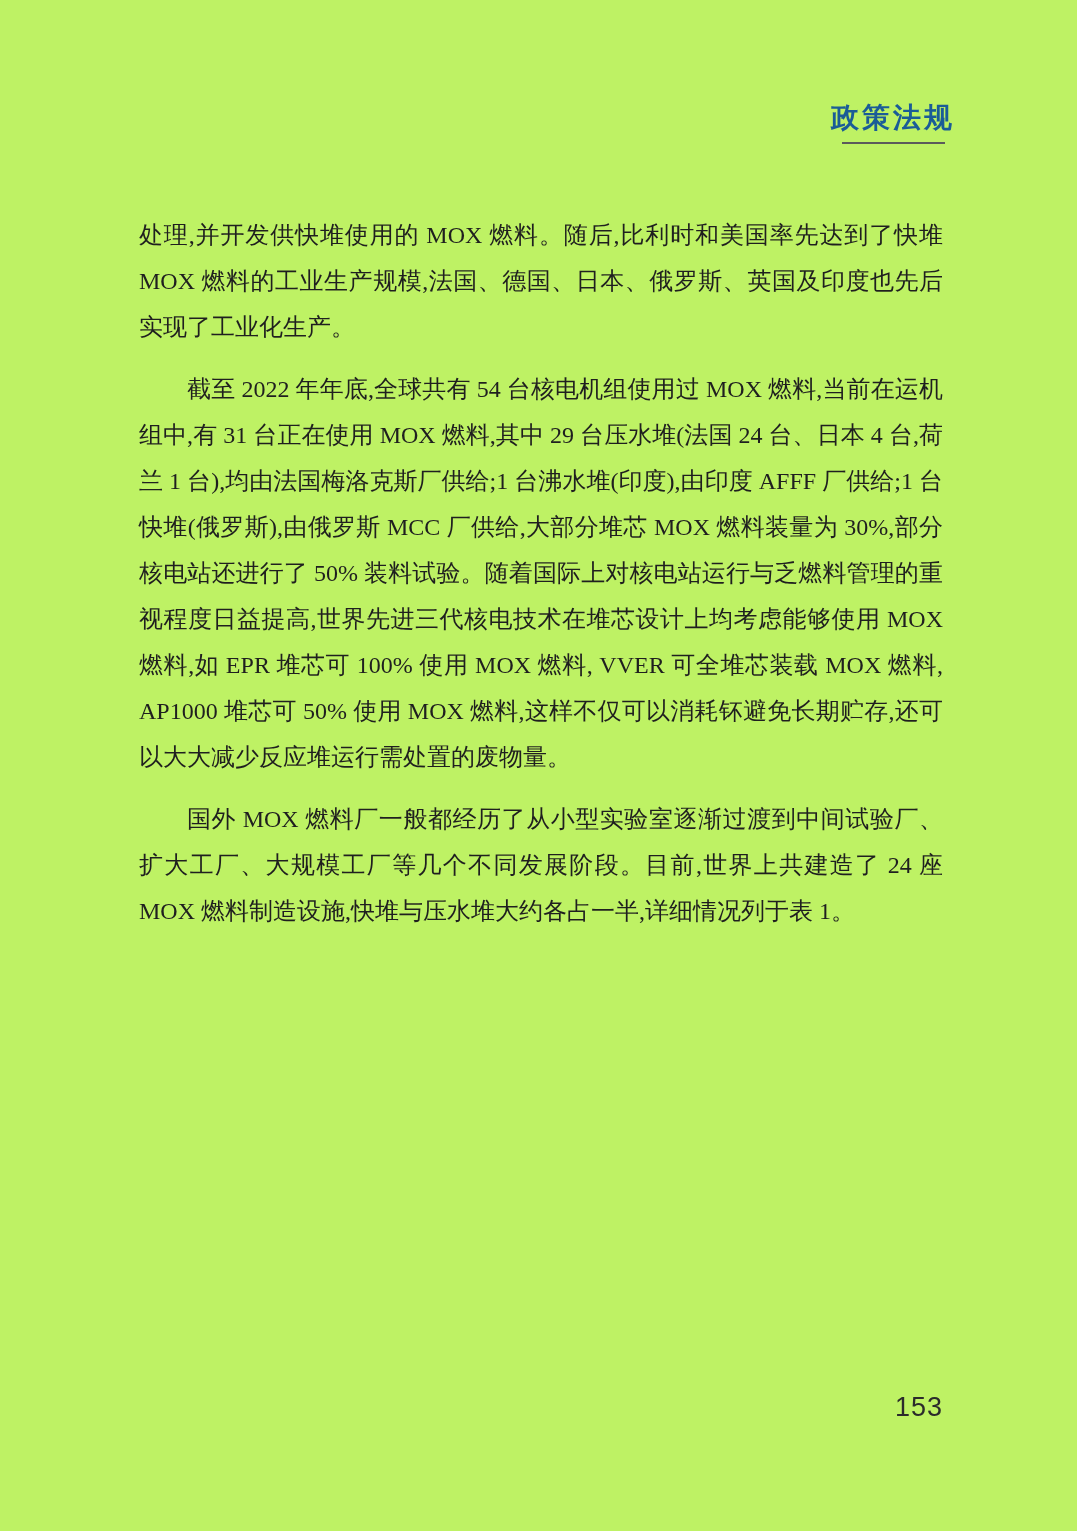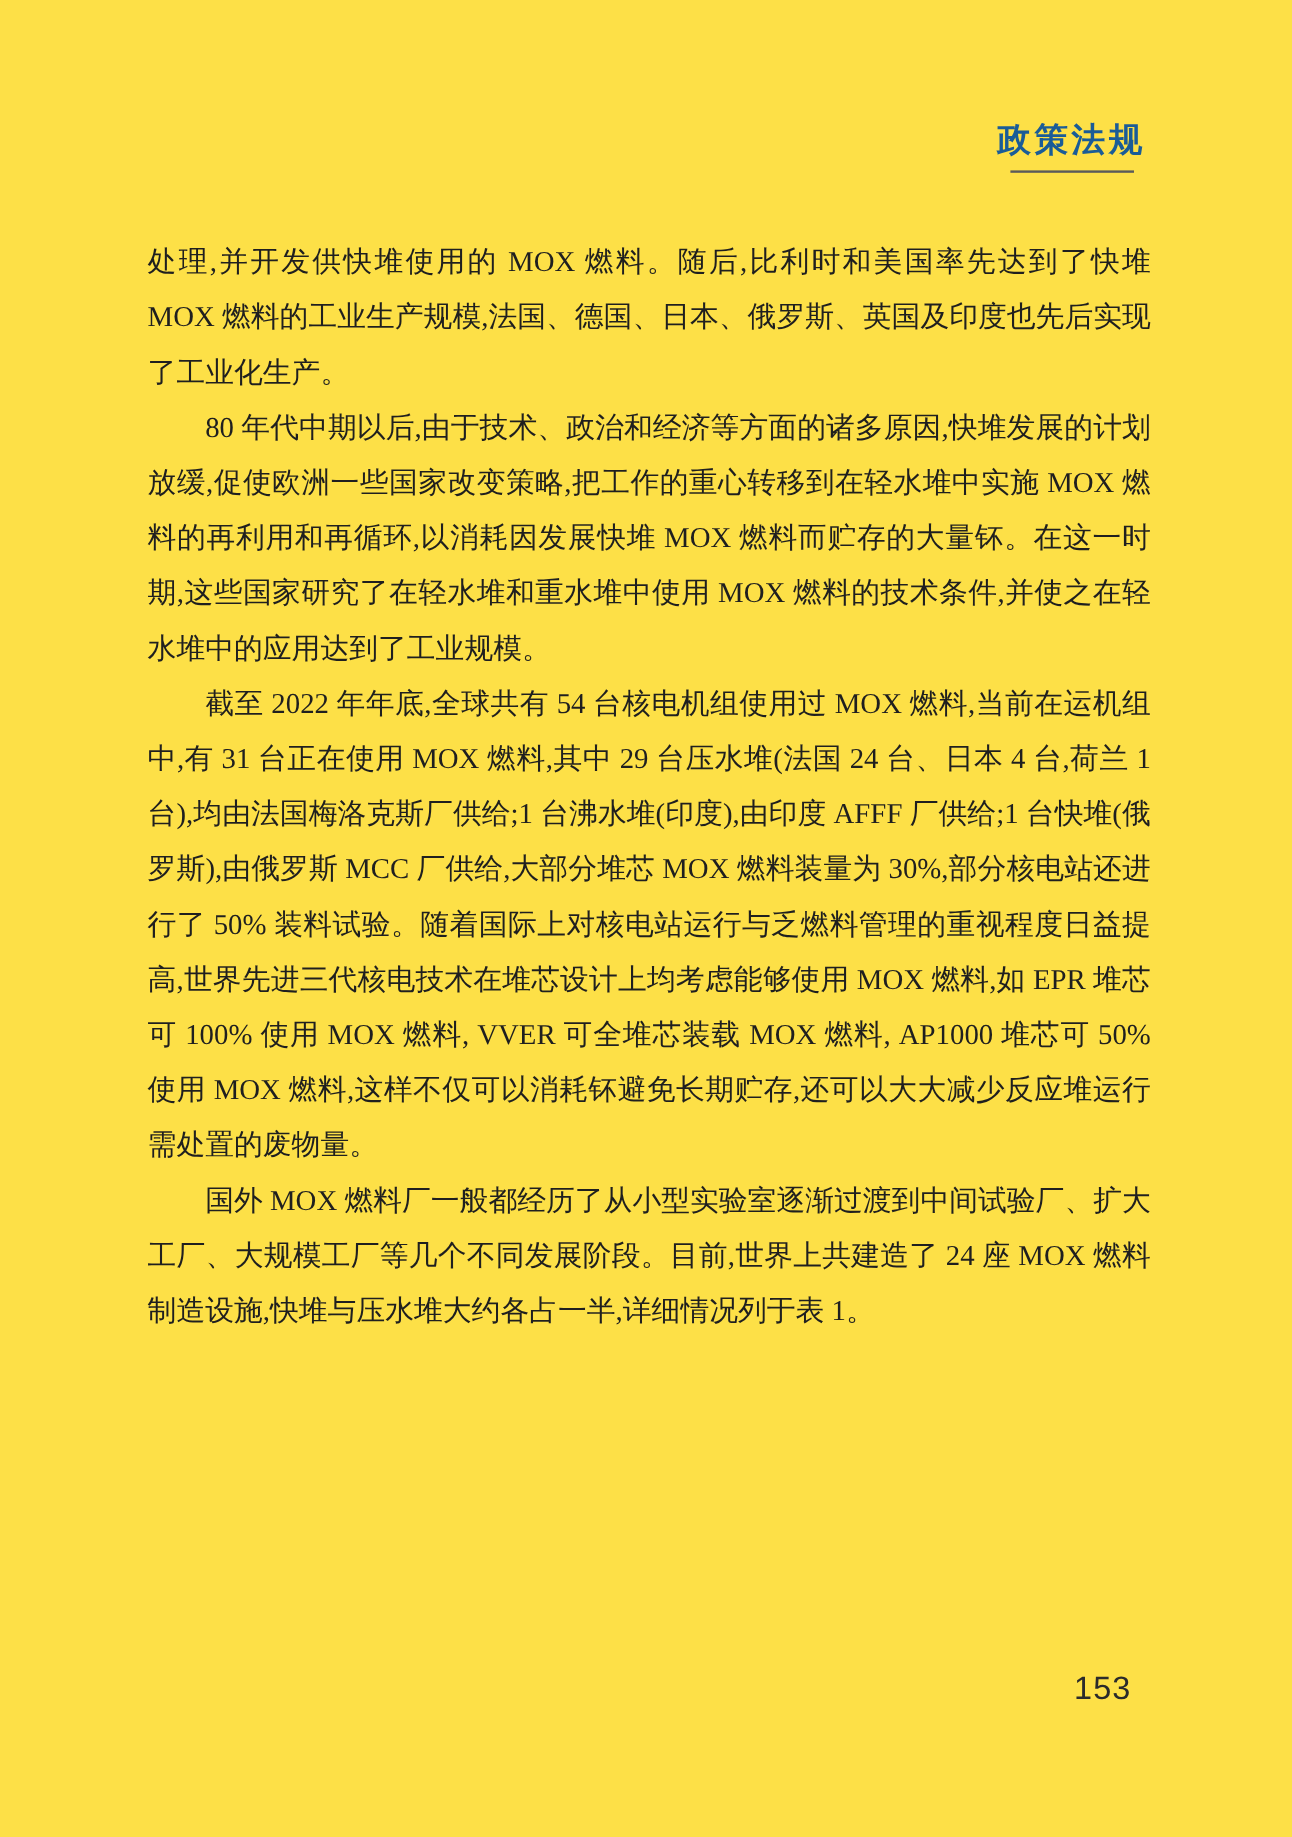--- a/index.html
+++ b/index.html
@@ -4,21 +4,21 @@
 <style>
   html, body { margin: 0; padding: 0; }
   body {
     width: 1077px; height: 1531px;
     background: #f4f4f4;
     font-family: "Liberation Serif", "DejaVu Serif", serif;
   }
   .page {
     position: relative;
     width: 1077px; height: 1531px;
-    background: #fde047;
+    background: #bef264;
     overflow: hidden;
   }
   .header {
     position: absolute;
     top: 103px; right: 122px;
     text-align: center;
   }
   .header-title {
     color: #1a5c97;
     font-size: 28px;
@@ -32,21 +32,21 @@
     width: 103px;
     background: #5b5b5b;
     margin: 9px auto 0 auto;
   }
   .content {
     position: absolute;
     left: 123px; top: 196px;
     width: 836px;
   }
   p.body {
-    margin: 0;
+    margin: 16px;
     font-size: 24px;
     line-height: 46px;
     color: #1f1f1f;
     text-align: justify;
     text-justify: inter-ideograph;
   }
   p.indent { text-indent: 2em; }
   h2.section-heading {
     margin: 40px 0 34px 0;
     color: #2173b9;
@@ -70,20 +70,19 @@
 
 <div class="page">
 
   <div class="header">
     <div class="header-title">政策法规</div>
     <div class="header-rule"></div>
   </div>
 
   <div class="content">
     <p class="body">处理,并开发供快堆使用的 MOX 燃料。随后,比利时和美国率先达到了快堆 MOX 燃料的工业生产规模,法国、德国、日本、俄罗斯、英国及印度也先后实现了工业化生产。</p>
-    <p class="body indent">80 年代中期以后,由于技术、政治和经济等方面的诸多原因,快堆发展的计划放缓,促使欧洲一些国家改变策略,把工作的重心转移到在轻水堆中实施 MOX 燃料的再利用和再循环,以消耗因发展快堆 MOX 燃料而贮存的大量钚。在这一时期,这些国家研究了在轻水堆和重水堆中使用 MOX 燃料的技术条件,并使之在轻水堆中的应用达到了工业规模。</p>
     <p class="body indent">截至 2022 年年底,全球共有 54 台核电机组使用过 MOX 燃料,当前在运机组中,有 31 台正在使用 MOX 燃料,其中 29 台压水堆(法国 24 台、日本 4 台,荷兰 1 台),均由法国梅洛克斯厂供给;1 台沸水堆(印度),由印度 AFFF 厂供给;1 台快堆(俄罗斯),由俄罗斯 MCC 厂供给,大部分堆芯 MOX 燃料装量为 30%,部分核电站还进行了 50% 装料试验。随着国际上对核电站运行与乏燃料管理的重视程度日益提高,世界先进三代核电技术在堆芯设计上均考虑能够使用 MOX 燃料,如 EPR 堆芯可 100% 使用 MOX 燃料, VVER 可全堆芯装载 MOX 燃料, AP1000 堆芯可 50% 使用 MOX 燃料,这样不仅可以消耗钚避免长期贮存,还可以大大减少反应堆运行需处置的废物量。</p>
     <p class="body indent">国外 MOX 燃料厂一般都经历了从小型实验室逐渐过渡到中间试验厂、扩大工厂、大规模工厂等几个不同发展阶段。目前,世界上共建造了 24 座 MOX 燃料制造设施,快堆与压水堆大约各占一半,详细情况列于表 1。</p>
   </div>
 
   <div class="page-number">153</div>
 
 </div>
 
 </body></html>

